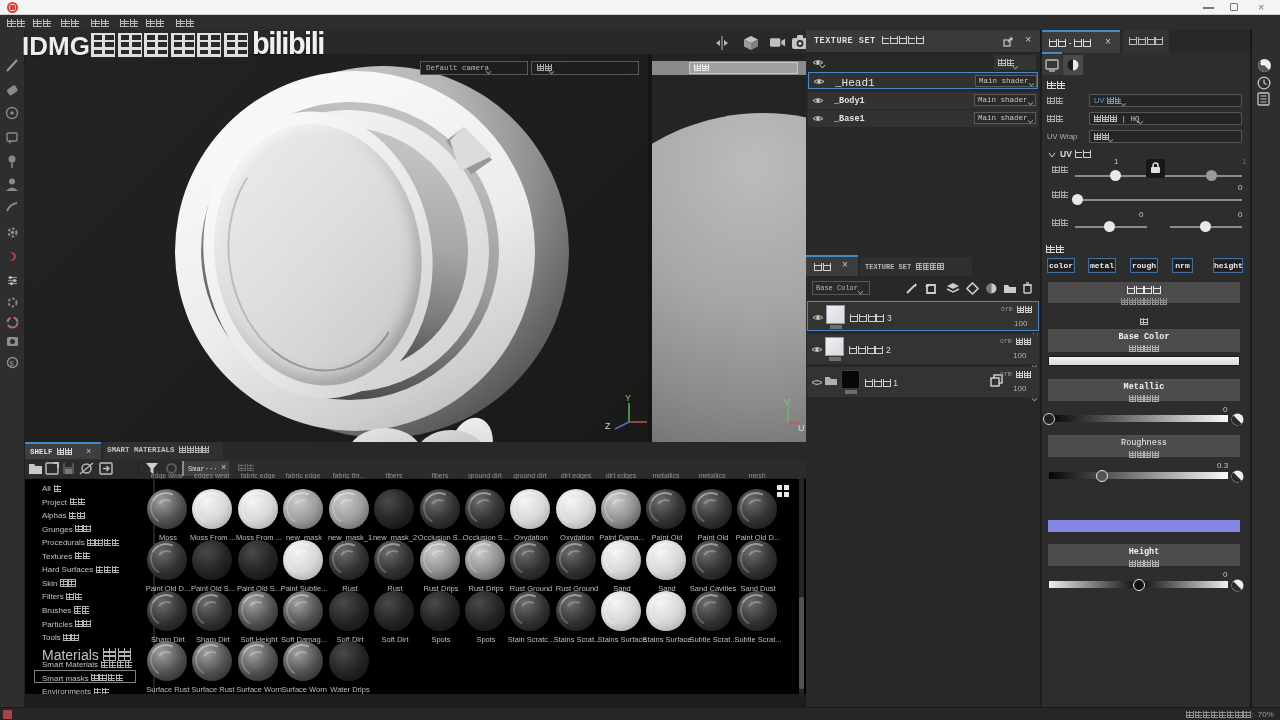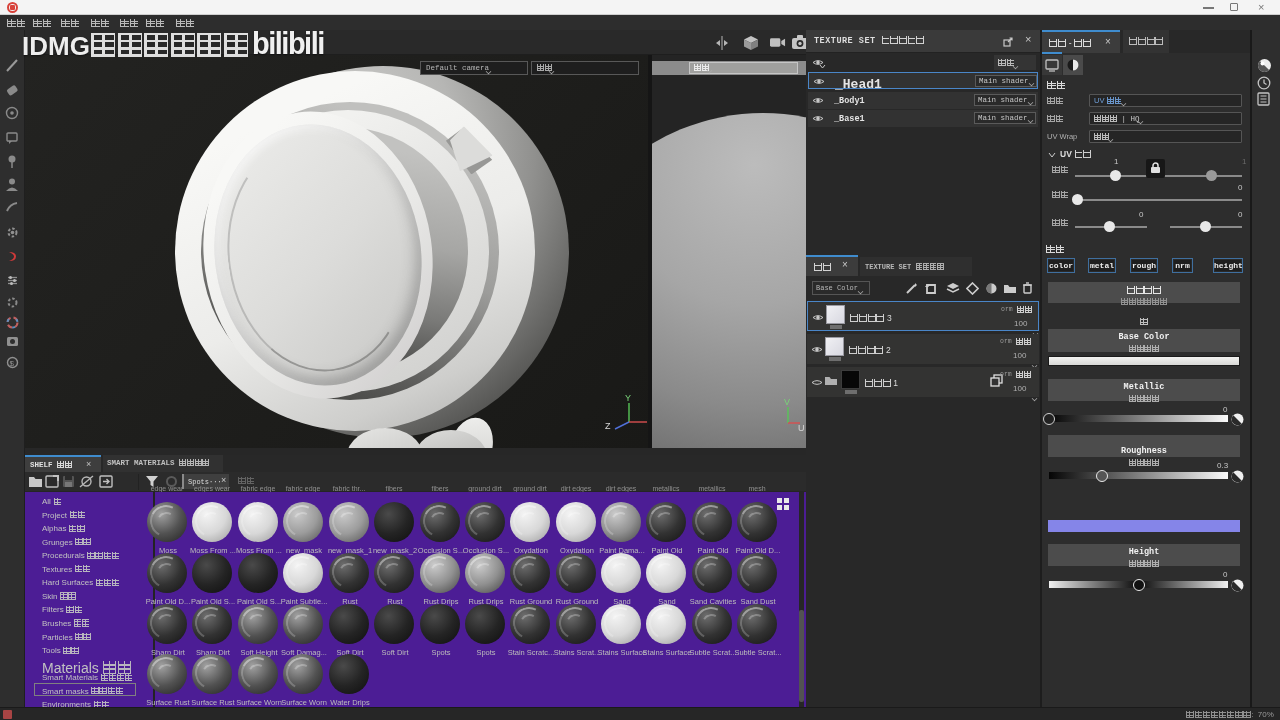--- a/index.html
+++ b/index.html
@@ -177,21 +177,21 @@
     </svg>
     <svg class="ab" style="left:13px;top:34px" width="7" height="5">
       <path d="M1 1 3.5 4 6 1" stroke="#c8c8c8" fill="none"></path>
     </svg>
     <div class="ab" style="left:188px;top:25px;width:42px;height:15px;background:#343434;color:#c6c6c6;font-size:8px;line-height:15px;padding-left:4px"><b class="h"></b><b class="h"></b><span class="crt ab" style="right:2px;top:4px"></span></div>
     <div class="ab" style="left:2px;top:42px;width:230px;height:17px;background:#323232;border:1px solid #4a86c8;">
       <svg class="ab" style="left:4px;top:4px" width="12" height="9">
         <path d="M1 4.5 Q6 .8 11 4.5 Q6 8.2 1 4.5z" fill="none" stroke="#c8c8c8" stroke-width="1"></path>
         <circle cx="6" cy="4.5" r="1.7" fill="#c8c8c8"></circle>
       </svg>
-      <div class="ab mono" style="left:26px;top:4px;font-size:13px;font-weight:bold;color:#e4e4e4">_Head1</div>
+      <div class="ab mono" style="left:26px;top:4px;font-size:11px;font-weight:normal;color:#e4e4e4">_Head1</div>
       <div class="ab mono" style="left:166px;top:2px;width:62px;height:12px;background:#2a2a2a;border:1px solid #5a5a5a;color:#c4c4c4;font-size:7.5px;line-height:10px;padding-left:3px">Main shader<span class="crt ab" style="right:1px;top:3px"></span></div>
     </div>
     <div class="ab" style="left:2px;top:62px;width:230px;height:17px;background:#323232;">
       <svg class="ab" style="left:4px;top:4px" width="12" height="9">
         <path d="M1 4.5 Q6 .8 11 4.5 Q6 8.2 1 4.5z" fill="none" stroke="#c8c8c8" stroke-width="1"></path>
         <circle cx="6" cy="4.5" r="1.7" fill="#c8c8c8"></circle>
       </svg>
       <div class="ab mono" style="left:26px;top:4px;font-size:8.5px;font-weight:bold;color:#e4e4e4">_Body1</div>
       <div class="ab mono" style="left:166px;top:2px;width:62px;height:12px;background:#2a2a2a;border:1px solid #5a5a5a;color:#c4c4c4;font-size:7.5px;line-height:10px;padding-left:3px">Main shader<span class="crt ab" style="right:1px;top:3px"></span></div>
     </div>
@@ -336,21 +336,21 @@
       <div style="font-size:7.5px;color:#b8b8b8;margin-top:2px"><b class="h"></b><b class="h"></b><b class="h"></b><b class="h"></b></div>
     </div>
     <div class="ab" style="left:181px;top:375px;font-size:8px;color:#c8c8c8">0</div>
     <div class="ab" style="left:7px;top:385px;width:179px;height:7px;background:linear-gradient(90deg,#050505,#fafafa)"></div>
     <div class="ab" style="left:1px;top:383px;width:12px;height:12px;border-radius:50%;background:#222;border:1.5px solid #d0d0d0"></div>
     <svg class="ab" style="left:189px;top:383px" width="13" height="13">
       <circle cx="6.5" cy="6.5" r="6" fill="#f0f0f0"></circle>
       <path d="M2.26 2.26 A6 6 0 0 0 10.74 10.74z" fill="#2a2a2a"></path>
     </svg>
     <div class="ab" style="left:6px;top:405px;width:192px;height:22px;background:#4c4c4c;text-align:center">
-      <div style="font-family:'Liberation Mono',monospace;font-size:8.5px;font-weight:bold;color:#f2f2f2;margin-top:11px">Roughness</div>
+      <div style="font-family:'Liberation Mono',monospace;font-size:8.5px;font-weight:normal;color:#f2f2f2;margin-top:3px">Roughness</div>
       <div style="font-size:7.5px;color:#b8b8b8;margin-top:2px"><b class="h"></b><b class="h"></b><b class="h"></b><b class="h"></b></div>
     </div>
     <div class="ab" style="left:175px;top:431px;font-size:8px;color:#c8c8c8">0.3</div>
     <div class="ab" style="left:7px;top:442px;width:179px;height:7px;background:linear-gradient(90deg,#050505,#fafafa)"></div>
     <div class="ab" style="left:54px;top:440px;width:12px;height:12px;border-radius:50%;background:#555;border:1.5px solid #e8e8e8"></div>
     <svg class="ab" style="left:189px;top:440px" width="13" height="13">
       <circle cx="6.5" cy="6.5" r="6" fill="#f0f0f0"></circle>
       <path d="M2.26 2.26 A6 6 0 0 0 10.74 10.74z" fill="#2a2a2a"></path>
     </svg>
     <div class="ab" style="left:6px;top:490px;width:192px;height:12px;background:#8585e8"></div>
@@ -378,21 +378,21 @@
       <circle cx="7" cy="7" r="5.8" fill="none" stroke="#c4c4c4" stroke-width="1.3"></circle>
       <path d="M7 3.5 7 7 9.5 8.5" stroke="#c4c4c4" stroke-width="1.3" fill="none"></path>
     </svg>
  <svg class="ab" style="left:5px;top:62px" width="13" height="14">
       <rect x="1" y="1" width="11" height="12" rx="1" fill="none" stroke="#c4c4c4" stroke-width="1.3"></rect>
       <line x1="3.5" y1="4" x2="9.5" y2="4" stroke="#c4c4c4"></line>
       <line x1="3.5" y1="7" x2="9.5" y2="7" stroke="#c4c4c4"></line>
       <line x1="3.5" y1="10" x2="9.5" y2="10" stroke="#c4c4c4"></line>
     </svg>
 </div>
-<div class="ab" style="left:25px;top:455px;width:781px;height:252px;background:#4c1d95;overflow:hidden">
+<div class="ab" style="left:25px;top:442px;width:781px;height:252px;background:#000000;overflow:hidden">
     <div class="ab" style="left:0;top:0;width:781px;height:17px;background:#282828">
       <div class="ab" style="left:0;top:0;width:76px;height:17px;background:#3e3e3e;border-top:2px solid #3f8cce">
         <div class="ab mono" style="left:5px;top:4px;font-size:7.5px;font-weight:bold;color:#e2e2e2;white-space:nowrap">SHELF <b class="h"></b><b class="h"></b></div>
         <div class="ab" style="left:61px;top:2px;font-size:9px;color:#c0c0c0">×</div>
       </div>
       <div class="ab" style="left:78px;top:0;width:120px;height:17px;background:#313131">
         <div class="ab mono" style="left:4px;top:4px;font-size:7.5px;font-weight:bold;color:#c0c0c0;white-space:nowrap">SMART MATERIALS <b class="h"></b><b class="h"></b><b class="h"></b><b class="h"></b></div>
       </div>
     </div>
     <div class="ab" style="left:0;top:17px;width:781px;height:20px;background:#2b2b2b;border-bottom:1px solid #252525">
@@ -417,21 +417,21 @@
         <path d="M4 6.5 10 6.5 M7.5 4 10 6.5 7.5 9" stroke="#c0c0c0" stroke-width="1.4" fill="none"></path>
       </svg>
       <div class="ab" style="left:113px;top:2px;width:1px;height:16px;background:#222"></div>
       <svg class="ab" style="left:120px;top:3px" width="14" height="13">
         <path d="M1 1 13 1 8.5 6.5 8.5 12 5.5 10 5.5 6.5z" fill="#d0d0d0"></path>
       </svg>
       <svg class="ab" style="left:140px;top:3px" width="13" height="13">
         <circle cx="6.5" cy="6.5" r="4.5" fill="none" stroke="#5a5a5a" stroke-width="2"></circle>
       </svg>
       <div class="ab" style="left:157px;top:2px;width:47px;height:15px;background:#3f3f3f;border-left:2px solid #8a8a8a">
-        <div class="ab mono" style="left:4px;top:4px;font-size:7px;color:#dcdcdc">Spots···</div>
+        <div class="ab mono" style="left:4px;top:4px;font-size:7px;color:#dcdcdc">Smar···</div>
         <div class="ab" style="left:37px;top:1px;font-size:9px;color:#c8c8c8">×</div>
       </div>
       <div class="ab" style="left:213px;top:4px;font-size:8px;color:#686868"><b class="h"></b><b class="h"></b></div>
     </div>
     <div class="ab" style="left:17px;top:42px;font-size:8px;color:#c2c2c2;white-space:nowrap">All <b class="h"></b></div>
     <div class="ab" style="left:17px;top:55.55px;font-size:8px;color:#c2c2c2;white-space:nowrap">Project <b class="h"></b><b class="h"></b></div>
     <div class="ab" style="left:17px;top:69.1px;font-size:8px;color:#c2c2c2;white-space:nowrap">Alphas <b class="h"></b><b class="h"></b></div>
     <div class="ab" style="left:17px;top:82.64999999999999px;font-size:8px;color:#c2c2c2;white-space:nowrap">Grunges <b class="h"></b><b class="h"></b></div>
     <div class="ab" style="left:17px;top:96.19999999999999px;font-size:8px;color:#c2c2c2;white-space:nowrap">Procedurals <b class="h"></b><b class="h"></b><b class="h"></b><b class="h"></b></div>
     <div class="ab" style="left:17px;top:109.74999999999999px;font-size:8px;color:#c2c2c2;white-space:nowrap">Textures <b class="h"></b><b class="h"></b></div>

